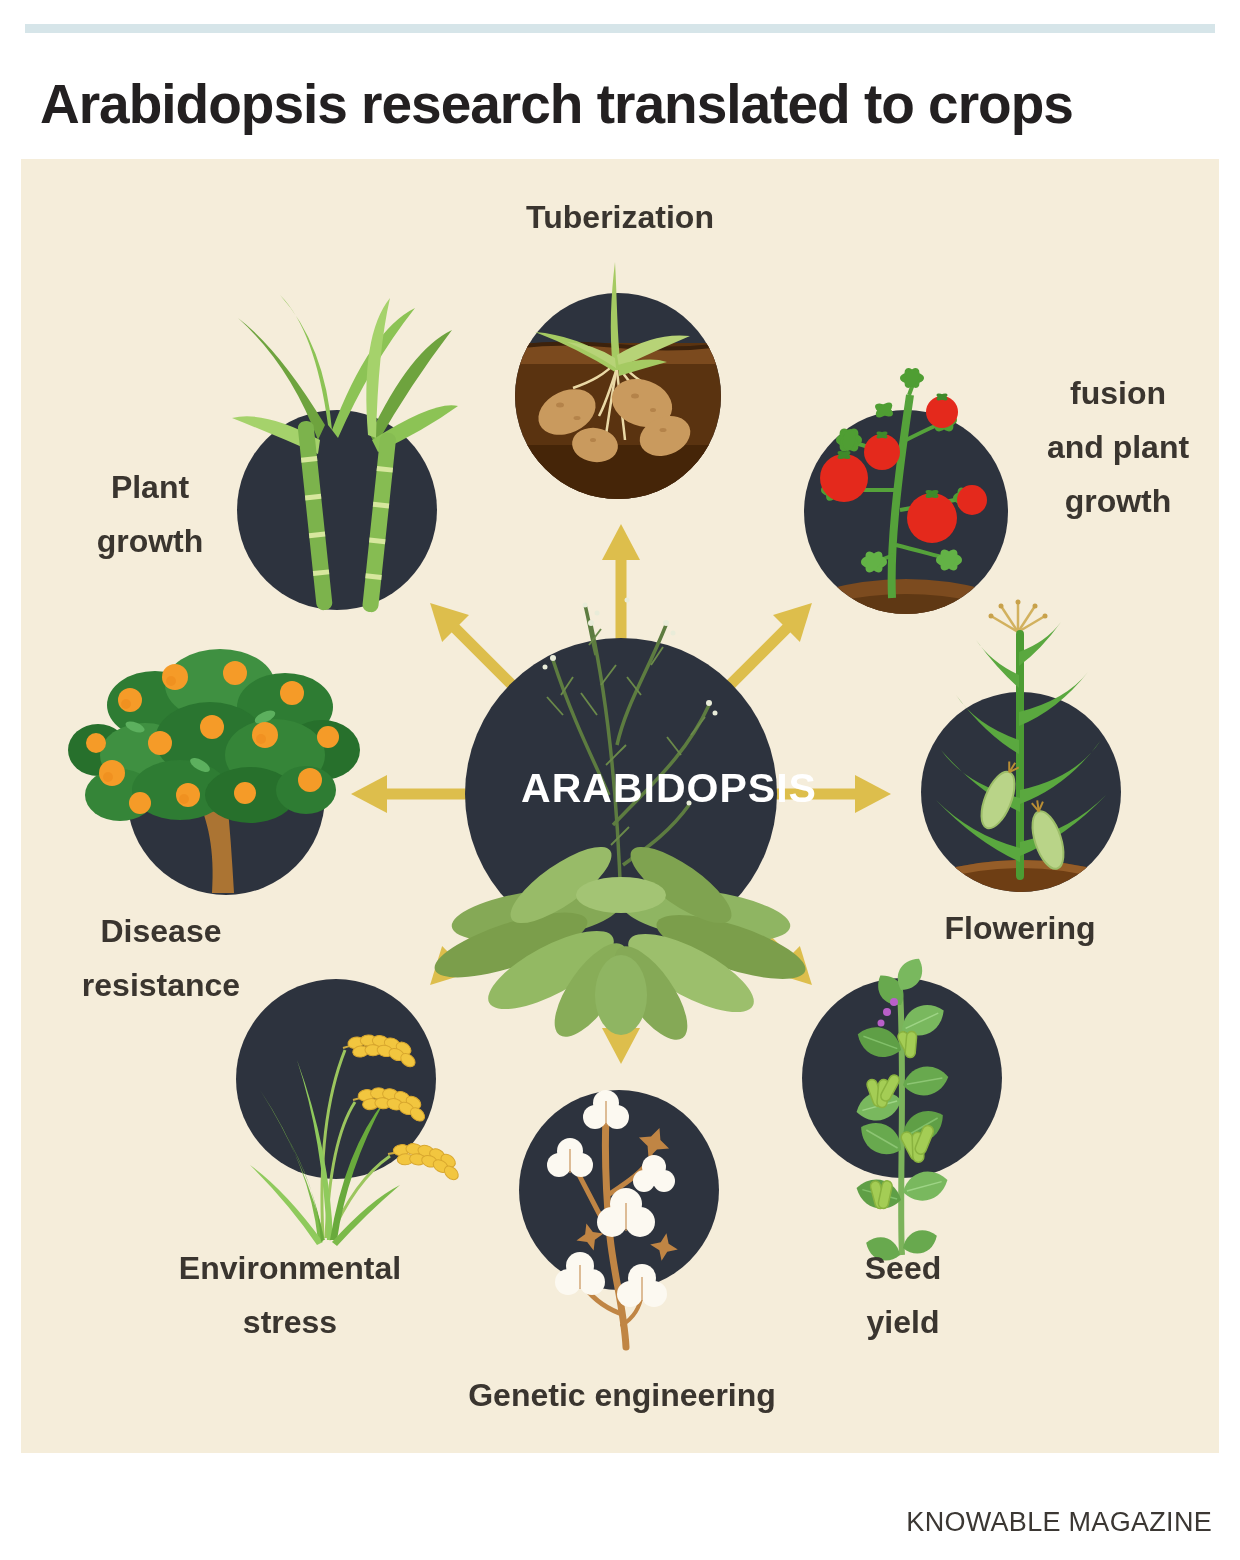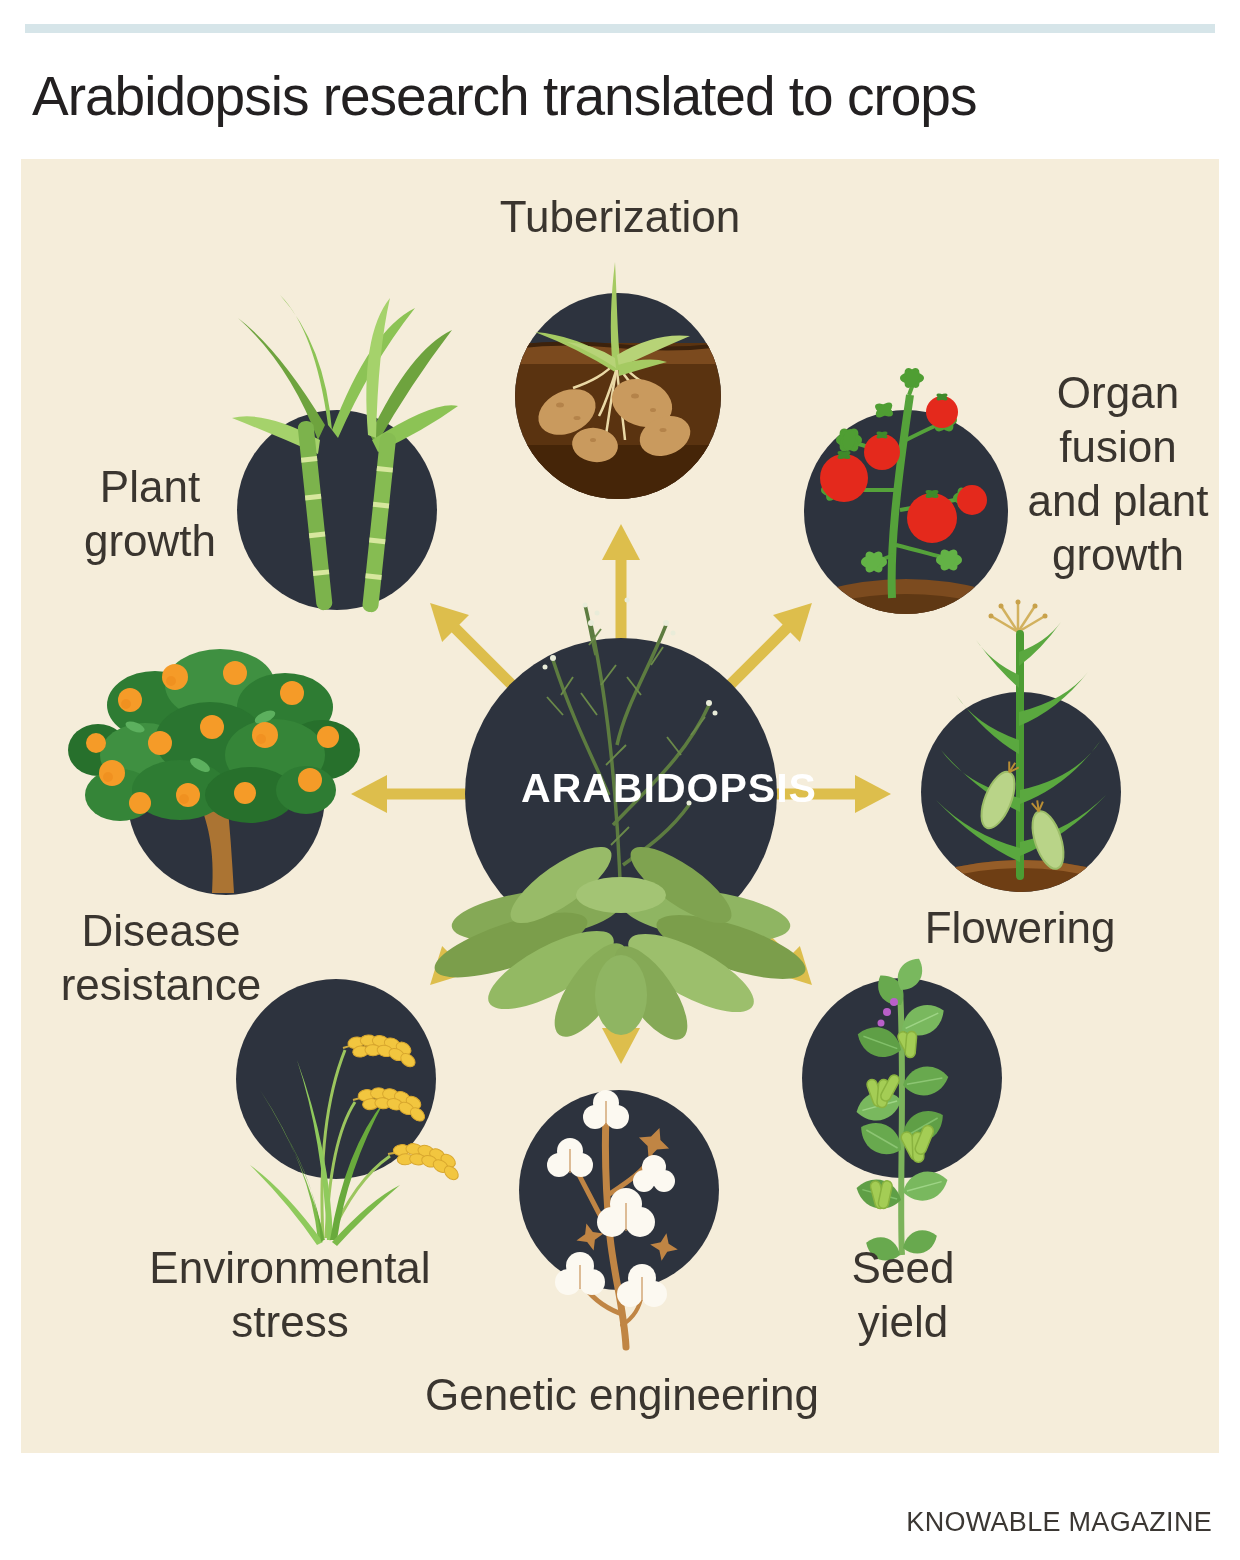--- a/index.html
+++ b/index.html
@@ -1,25 +1,25 @@
 <!DOCTYPE html>
 <html><head>
 <meta charset="utf-8">
 <style>
   html,body{margin:0;padding:0;background:#ffffff;}
   .page{position:relative;width:1240px;height:1560px;background:#ffffff;overflow:hidden;
         font-family:"Liberation Sans",sans-serif;}
   .top-bar{position:absolute;left:25px;top:24px;width:1190px;height:9px;background:#d6e5e9;}
-  .title{position:absolute;left:28px;top:60px;width:1180px;margin:4px;
-         font-size:55px;font-weight:normal;letter-spacing:-1px;color:#232021;}
+  .title{position:absolute;left:28px;top:60px;width:1180px;margin:12px;
+         font-size:55px;font-weight:bold;letter-spacing:-1px;color:#232021;}
   .panel{position:absolute;left:21px;top:159px;width:1198px;height:1294px;background:#f5edda;}
   .arrows{position:absolute;left:0;top:0;width:1240px;height:1560px;pointer-events:none;}
   .circle{position:absolute;border-radius:50%;background:#2d333e;}
   .illu{position:absolute;overflow:visible;}
-  .node-label{position:absolute;text-align:center;color:#3a352f;font-size:44px;line-height:54px;}
+  .node-label{position:absolute;text-align:center;color:#3a352f;font-size:32px;line-height:54px;font-weight:bold;}
   .node-label .ln{display:block;}
   .center-label{position:absolute;left:465px;top:765px;width:312px;text-align:center;
                 color:#ffffff;font-size:41px;font-weight:bold;letter-spacing:1px;padding-left:48px;}
   .src-left{position:absolute;left:28px;top:1472px;font-size:27px;line-height:35px;
             color:#3b3733;letter-spacing:.3px;}
   .src-credit{position:absolute;right:28px;top:1507px;font-size:27px;color:#3b3733;letter-spacing:.3px;margin-left:48px;}
 </style>
 </head>
 <body>
 
@@ -566,21 +566,20 @@
       <ellipse cx="180" cy="430" rx="26" ry="40" fill="#8fb562"></ellipse>
       <ellipse cx="180" cy="330" rx="45" ry="18" fill="#a3c474"></ellipse>
     </g>
   </svg>
   <div class="center-label">ARABIDOPSIS</div>
 
   <div class="node-label" style="left:420px;top:190px;width:400px;">
     <span class="ln">Tuberization</span>
   </div>
   <div class="node-label" style="left:1008px;top:366px;width:220px;">
-    <span class="ln">Organ</span>
     <span class="ln">fusion</span>
     <span class="ln">and plant</span>
     <span class="ln">growth</span>
   </div>
   <div class="node-label" style="left:870px;top:901px;width:300px;">
     <span class="ln">Flowering</span>
   </div>
   <div class="node-label" style="left:803px;top:1241px;width:200px;">
     <span class="ln">Seed</span>
     <span class="ln">yield</span>

